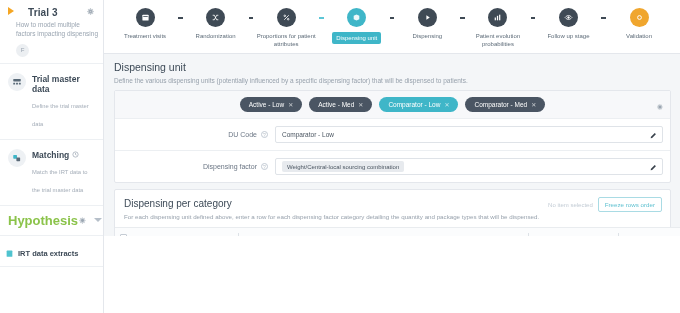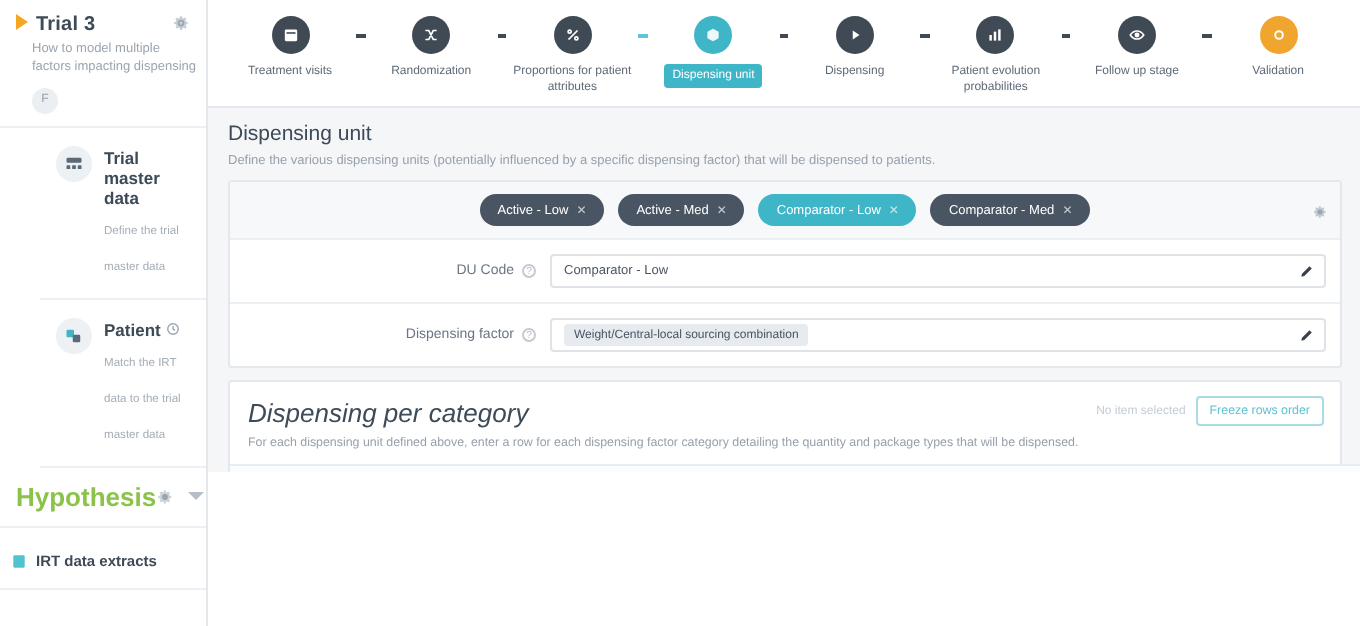--- a/index.html
+++ b/index.html
@@ -16,21 +16,21 @@
     width: 104px; height: 313px;
     background: #ffffff;
     border-right: 1px solid #e4e7ec;
     display: flex; flex-direction: column;
     overflow: hidden;
   }
   .trial-card {
     padding: 7px 8px 6px 8px;
     border-bottom: 1px solid #edf0f3;
   }
-  .trial-top { display: flex; gap: 3px; }
+  .trial-top { display: flex; gap: 13px; }
   .chev-right {
     width: 0; height: 0; flex: 0 0 auto;
     border-left: 6px solid #f5a623;
     border-top: 4px solid transparent;
     border-bottom: 4px solid transparent;
     margin-right: 1px;
   }
   .trial-title {
     font-size: 10px; font-weight: bold; color: #3d4a57; flex: 1;
     letter-spacing: .1px;
@@ -49,21 +49,20 @@
     width: 13px; height: 13px; border-radius: 50%;
     background: #eceff2; color: #98a2ae;
     font-size: 6px; display: flex; align-items: center; justify-content: center;
   }
 
   .nav-card {
     display: flex; align-items: flex-start; gap: 6px;
     padding: 9px 7px 9px 8px;
     border-bottom: 1px solid #edf0f3;
     cursor: pointer;
-    margin-left: 20px;
   }
   .nav-ico {
     width: 18px; height: 18px; border-radius: 50%;
     background: #eef1f4; flex: 0 0 auto;
     display: flex; align-items: center; justify-content: center;
   }
   .nav-txt { padding-top: 1px; }
   .nav-title {
     font-size: 8.5px; font-weight: bold; color: #3d4a57;
     display: flex; align-items: center; gap: 3px;
@@ -168,21 +167,21 @@
   .tag {
     background: #e7eaee; color: #4a5560;
     font-size: 6px; padding: 2.5px 5px; border-radius: 2px;
   }
   .pencil {
     position: absolute; right: 5px; top: 50%; transform: translateY(-50%);
     color: #39424c;
   }
 
   .tbl-head { padding: 8px 9px 7px 9px; position: relative; }
-  .tbl-title { font-size: 13px; color: #3d4a57; font-style: italic; }
+  .tbl-title { font-size: 10px; color: #3d4a57; }
   .tbl-desc { font-size: 6.2px; color: #97a1ac; margin-top: 4px; }
   .tbl-actions {
     position: absolute; right: 8px; top: 7px;
     display: flex; align-items: center; gap: 5px;
   }
   .no-sel { font-size: 6px; color: #c3ccd5; }
   .freeze-btn {
     border: 1px solid #a9dbe4; color: #62c2d1; background: #fff;
     font-size: 6.2px; padding: 3px 6px; border-radius: 2px; cursor: pointer;
   }
@@ -264,21 +263,21 @@
 
     <div class="nav-card">
       <span class="nav-ico">
         <svg width="10" height="10" viewBox="0 0 16 16">
             <rect x="2" y="3" width="6" height="6" rx="1" fill="#3fb6c8"></rect>
             <rect x="7" y="7" width="6" height="6" rx="1" fill="#5a6a78"></rect>
           </svg>
       </span>
       <span class="nav-txt">
         <span class="nav-title">
-          <span>Patient</span>
+          <span>Matching</span>
           <span>
             <svg width="7" height="7" viewBox="0 0 16 16" fill="none" stroke="#9aa5b1" stroke-width="1.6">
                 <circle cx="8" cy="8" r="6"></circle>
                 <path d="M8 4.5V8l2.4 1.6"></path>
               </svg>
           </span>
         </span>
         <span class="nav-sub">Match the IRT data to the trial master data</span>
       </span>
     </div>

